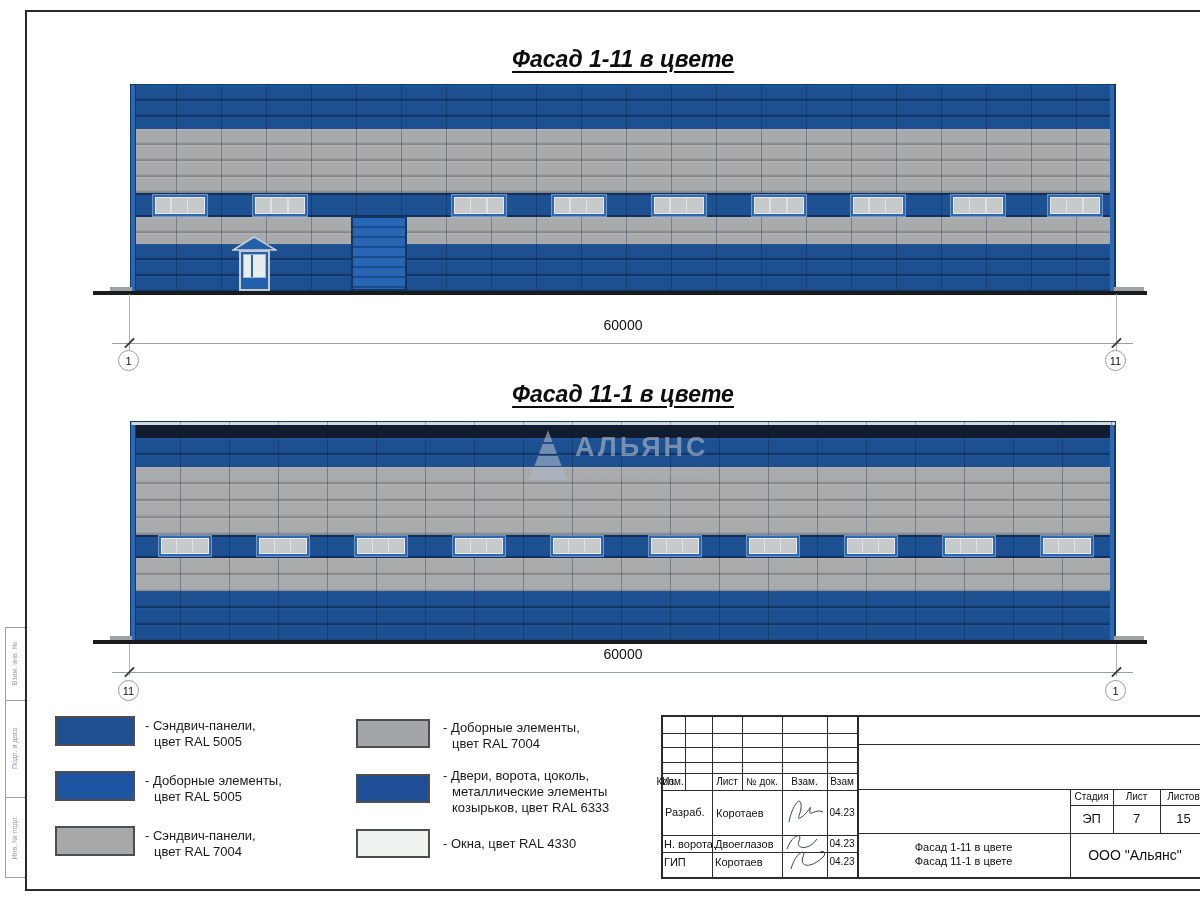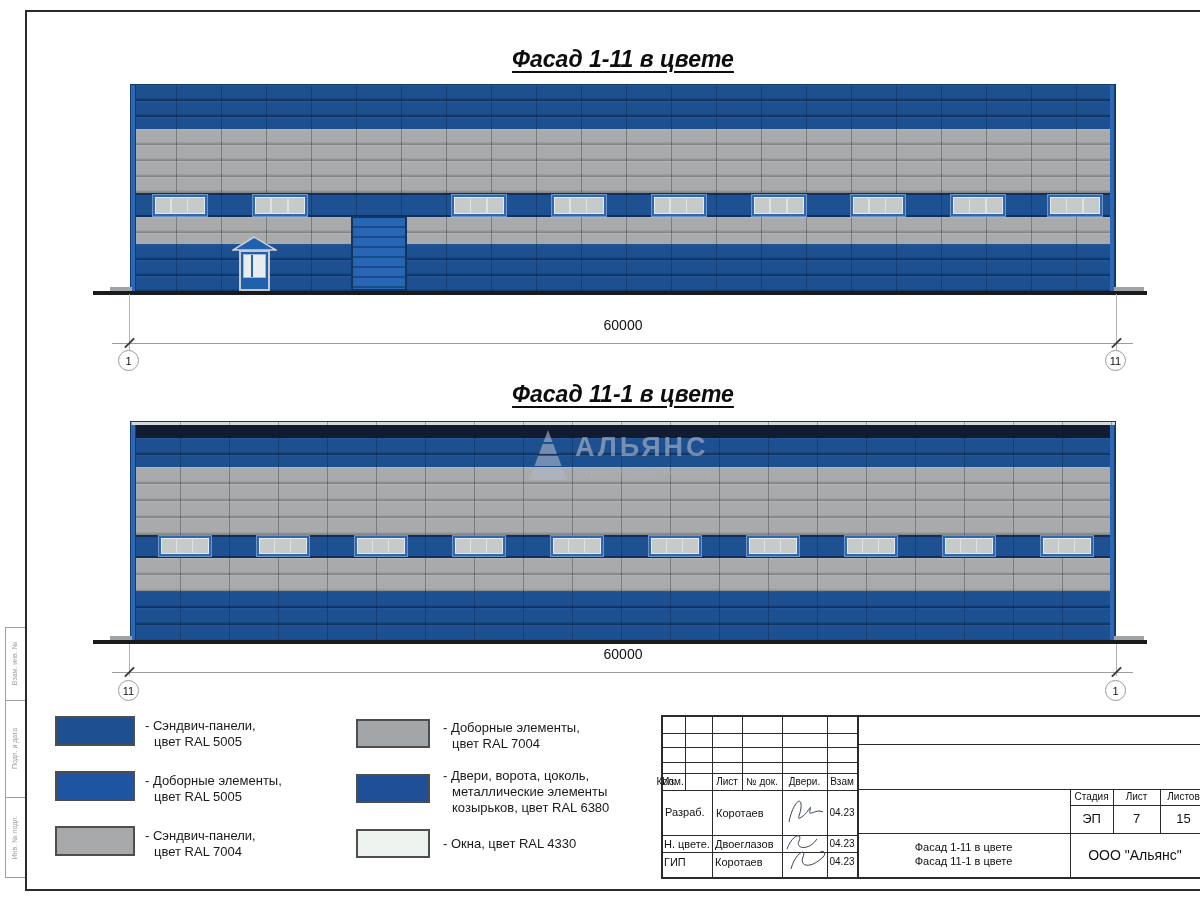--- a/index.html
+++ b/index.html
@@ -181,21 +181,21 @@
 цвет RAL 5005</div>
     <div class="legend-swatch" style="left: 55px; top: 826px; width: 80px; height: 30px; background: rgb(166, 168, 170);"></div>
     <div class="legend-label" style="left:145px;top:828px;width:200px">- Сэндвич-панели,
 цвет RAL 7004</div>
     <div class="legend-swatch" style="left: 356px; top: 719px; width: 74px; height: 29px; background: rgb(163, 166, 168);"></div>
     <div class="legend-label" style="left:443px;top:720px;width:215px">- Доборные элементы,
 цвет RAL 7004</div>
     <div class="legend-swatch" style="left: 356px; top: 774px; width: 74px; height: 29px; background: rgb(30, 79, 151);"></div>
     <div class="legend-label" style="left:443px;top:768px;width:215px">- Двери, ворота, цоколь,
 металлические элементы
-козырьков, цвет RAL 6380</div>
+козырьков, цвет RAL 6333</div>
     <div class="legend-swatch" style="left: 356px; top: 829px; width: 74px; height: 29px; background: rgb(238, 242, 239);"></div>
     <div class="legend-label" style="left:443px;top:836px;width:215px">- Окна, цвет RAL 4330</div>
   </div>
 
   <div>
 
     <div class="v" style="left:661px;top:715px;width:2px;height:163px"></div>
     <div class="h" style="left:661px;top:715px;width:539px;height:2px"></div>
     <div class="h" style="left:661px;top:877px;width:539px;height:2px"></div>
     <div class="v" style="left:857px;top:715px;width:2px;height:163px"></div>
@@ -218,27 +218,27 @@
     <div class="h" style="left:1070px;top:805px;width:130px"></div>
     <div class="h" style="left:857px;top:833px;width:343px"></div>
     <div class="v" style="left:1070px;top:789px;height:89px"></div>
     <div class="v" style="left:1113px;top:789px;height:44px"></div>
     <div class="v" style="left:1160px;top:789px;height:44px"></div>
 
     <div class="tb c" style="left:661px;top:776px;width:24px">Изм.</div>
     <div class="tb c" style="left:653px;top:776px;width:27px">Кол.</div>
     <div class="tb c" style="left:712px;top:776px;width:30px">Лист</div>
     <div class="tb c" style="left:742px;top:776px;width:40px">№ док.</div>
-    <div class="tb c" style="left:782px;top:776px;width:45px">Двери.</div>
+    <div class="tb c" style="left:782px;top:776px;width:45px">Взам.</div>
     <div class="tb c" style="left:827px;top:776px;width:30px">Взам</div>
 
     <div class="tb" style="left:665px;top:806px;font-size:11px">Разраб.</div>
     <div class="tb" style="left:716px;top:807px;font-size:11px">Коротаев</div>
     <div class="tb c" style="left:827px;top:807px;width:30px">04.23</div>
-    <div class="tb" style="left:664px;top:838px;font-size:11px">Н. цвете.</div>
+    <div class="tb" style="left:664px;top:838px;font-size:11px">Н. ворота.</div>
     <div class="tb" style="left:715px;top:838px;font-size:11px">Двоеглазов</div>
     <div class="tb c" style="left:827px;top:838px;width:30px">04.23</div>
     <div class="tb" style="left:664px;top:856px;font-size:11px">ГИП</div>
     <div class="tb" style="left:715px;top:856px;font-size:11px">Коротаев</div>
     <div class="tb c" style="left:827px;top:856px;width:30px">04.23</div>
 
     <svg class="sig" style="left:786px;top:792px" width="40" height="42">
       <path d="M3,30 C6,14 14,4 15,12 C16,20 10,28 14,26 C22,22 26,10 24,18 C22,26 30,16 37,20" fill="none" stroke="#3a4654" stroke-width="1"></path>
     </svg>
     <svg class="sig" style="left:783px;top:831px" width="46" height="46">

